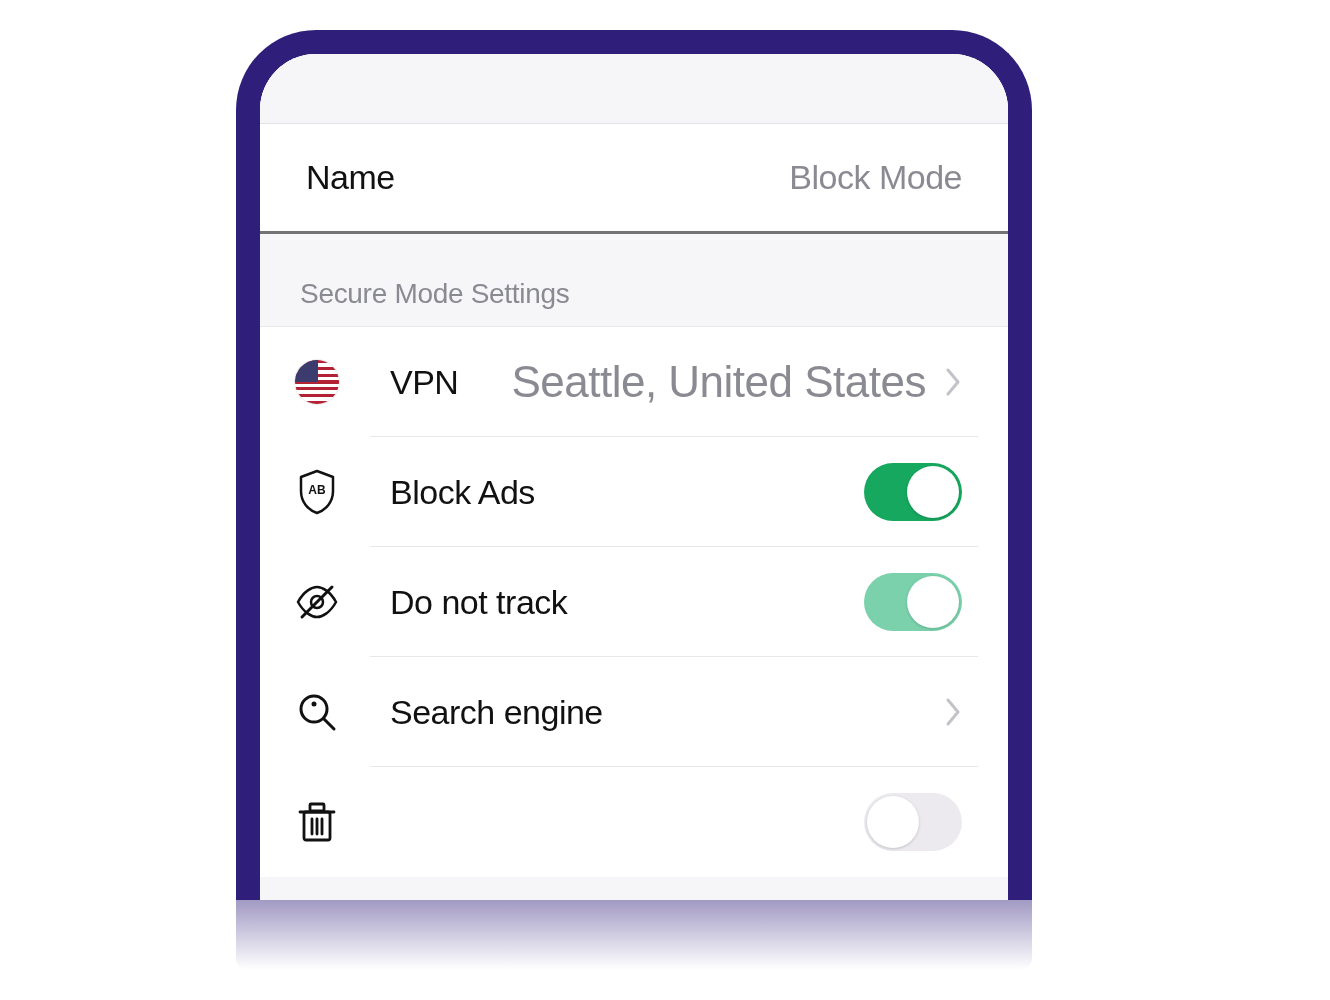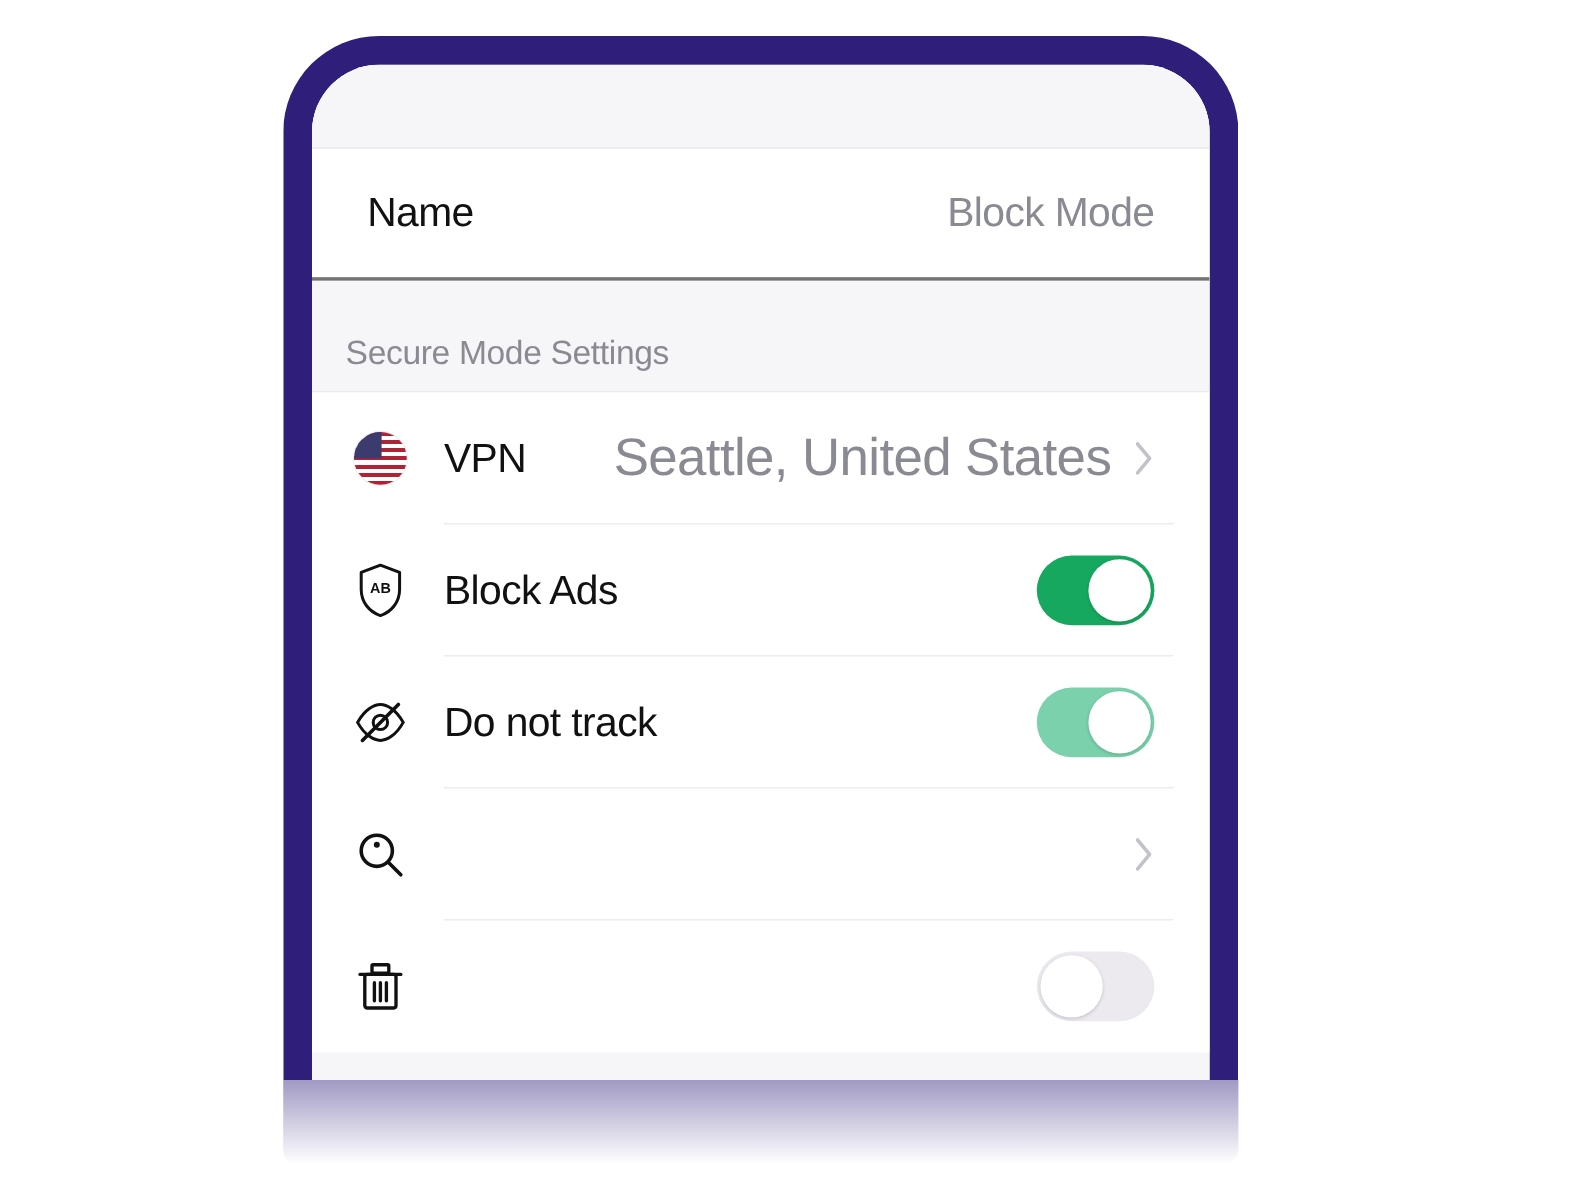--- a/index.html
+++ b/index.html
@@ -47,21 +47,21 @@
     font-weight: 400;
     letter-spacing: -0.5px;
   }
   .row-name .value {
     font-size: 34px;
     color: #8a8a92;
     font-weight: 400;
     letter-spacing: -0.5px;
   }
   .section-header {
-    padding: 44px 32px 16px 28px;
+    padding: 44px 32px 16px 40px;
     font-size: 28px;
     color: #8a8a92;
     background: #f6f6f9;
     border-bottom: 1px solid #e8e8ec;
     letter-spacing: -0.3px;
   }
   .list {
     background: #fff;
   }
   .list-row {
@@ -87,20 +87,21 @@
     justify-content: center;
     margin-right: 28px;
     flex-shrink: 0;
   }
   .list-row .title {
     font-size: 34px;
     color: #111;
     font-weight: 400;
     letter-spacing: -0.5px;
     flex-shrink: 0;
+    margin-left: 20px;
   }
   .list-row .spacer { flex: 1; }
   .list-row .value {
     font-size: 44px;
     color: #8a8a92;
     font-weight: 400;
     letter-spacing: -0.5px;
     margin-right: 20px;
   }
   .chevron {
@@ -234,20 +235,21 @@
       </div>
 
       <div class="list-row">
         <div class="icon-slot">
           <svg width="42" height="42" viewBox="0 0 42 42">
             <circle cx="18" cy="18" r="13" fill="none" stroke="#111" stroke-width="3"></circle>
             <circle cx="18" cy="13" r="2.5" fill="#111"></circle>
             <line x1="28" y1="28" x2="38" y2="38" stroke="#111" stroke-width="3" stroke-linecap="round"></line>
           </svg>
         </div>
+        <span class="title">Search engine</span>
         <span class="spacer"></span>
         <span class="chevron">
           <svg width="16" height="28" viewBox="0 0 16 28">
               <path d="M2 2 L12 14 L2 26" fill="none" stroke="#c2c2c9" stroke-width="3" stroke-linecap="round" stroke-linejoin="round"></path>
             </svg>
         </span>
         <div class="divider"></div>
       </div>
 
       <div class="list-row">

